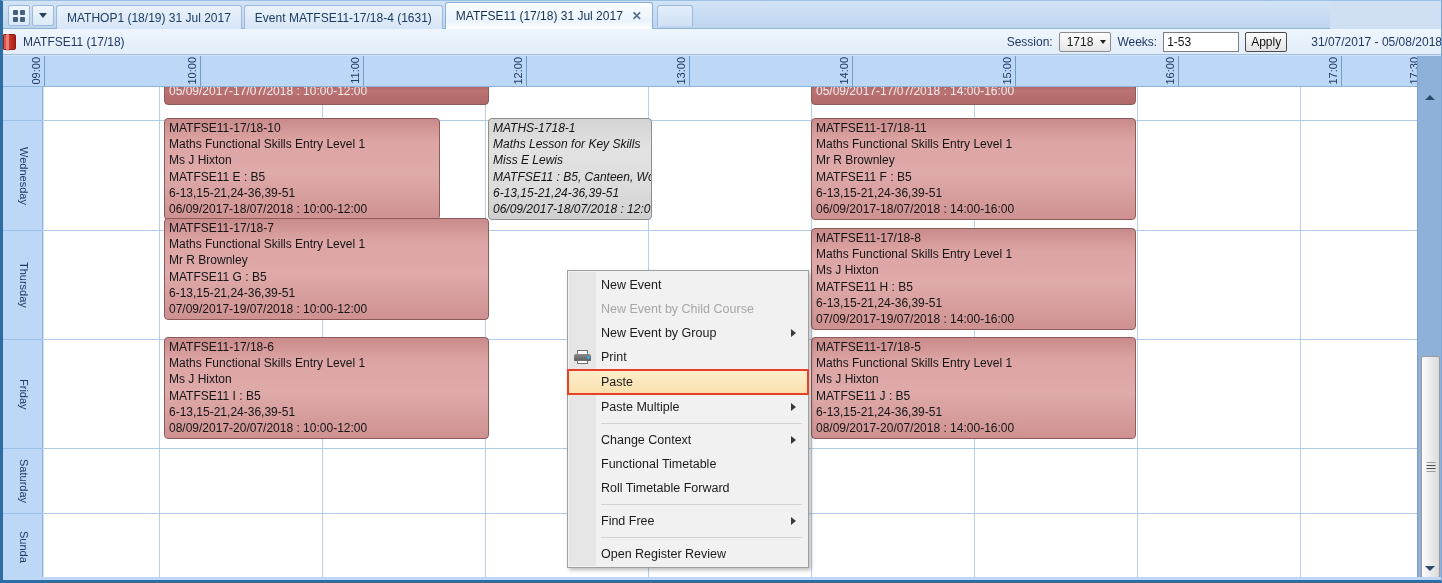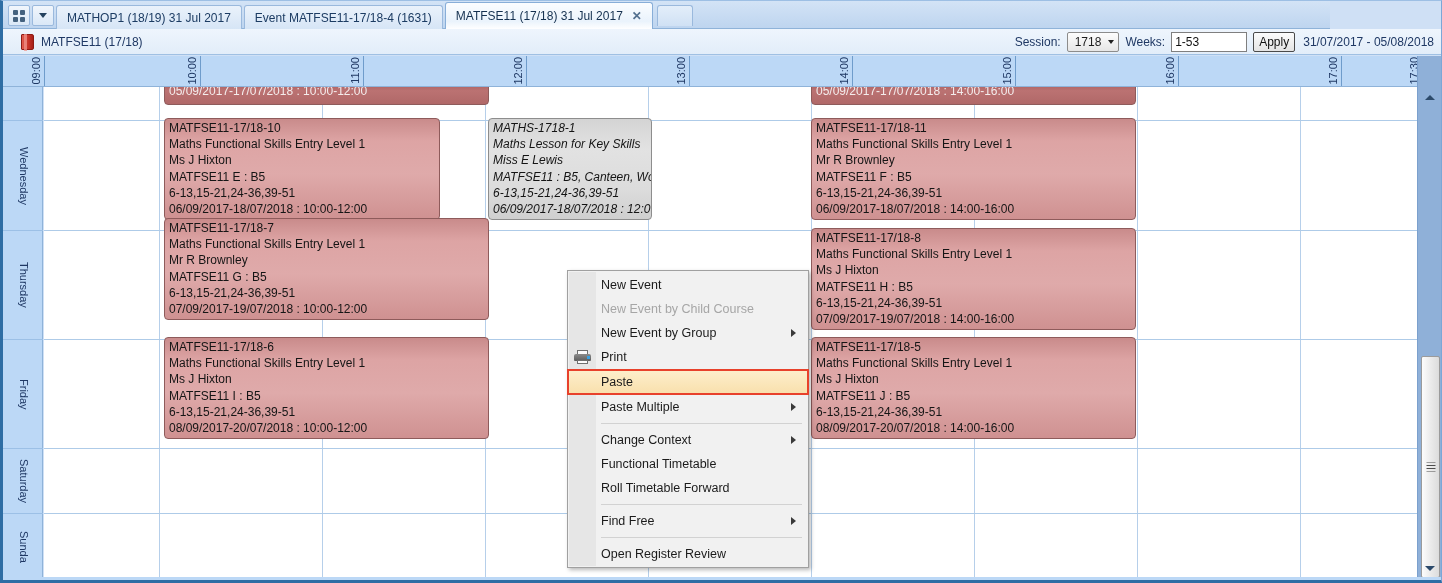--- a/index.html
+++ b/index.html
@@ -86,40 +86,40 @@
   }
 
   
   #infobar {
     position: absolute; left: 0; top: 28px;
     width: 1439px; height: 26px;
     background: linear-gradient(to bottom, #eef5fd 0%, #e2edf9 100%);
     border-bottom: 1px solid #9fc0e3;
     display: flex; align-items: center;
   }
-  #infobar .left { display: flex; align-items: center; padding-left: 18px; }
+  #infobar .left { display: flex; align-items: center; padding-left: 0; }
   .book-ico {
     position: relative;
     width: 13px; height: 16px;
     margin-right: 7px;
     background: linear-gradient(to right, #e05c50 0%, #c9352b 55%, #a72018 100%);
     border: 1px solid #8e1a14;
     border-radius: 1px 2px 2px 1px;
   }
   .book-ico::after {
     content: ""; position: absolute; left: 2px; top: -1px;
     width: 3px; height: 17px;
     background: #f0968d;
     opacity: .75;
   }
   #ctx-label { font-size: 12px; color: #1f3864; }
   #infobar .right {
     margin-left: auto;
     display: flex; align-items: center; gap: 6px;
-    padding-right: 8px;
+    padding-right: 0;
   }
   .fld-label { font-size: 12px; color: #1f3864; }
   .combo {
     display: flex; align-items: center;
     height: 20px;
     border: 1px solid #8c8c8c;
     border-radius: 2px;
     background: linear-gradient(to bottom, #fdfdfd 0%, #e6e6e6 100%);
     padding: 0 4px 0 7px;
     font-size: 12px; color: #1d1d1d;
@@ -137,21 +137,21 @@
   }
   .pushbtn {
     height: 20px;
     border: 1px solid #4a4a4a;
     border-radius: 2px;
     background: linear-gradient(to bottom, #fcfcfc 0%, #e4e4e4 100%);
     padding: 0 5px;
     font-size: 12px; color: #111;
     display: flex; align-items: center;
   }
-  #daterange { font-size: 12px; color: #1f3864; margin-left: 2px; }
+  #daterange { font-size: 12px; color: #1f3864; margin-left: 18px; }
 
   
   #ruler {
     position: absolute; left: 0; top: 55px;
     width: 1417px; height: 31px;
     background: #bcd8f6;
     border-bottom: 1px solid #8fb3d9;
   }
   .tick {
     position: absolute; top: 0; bottom: 0;

